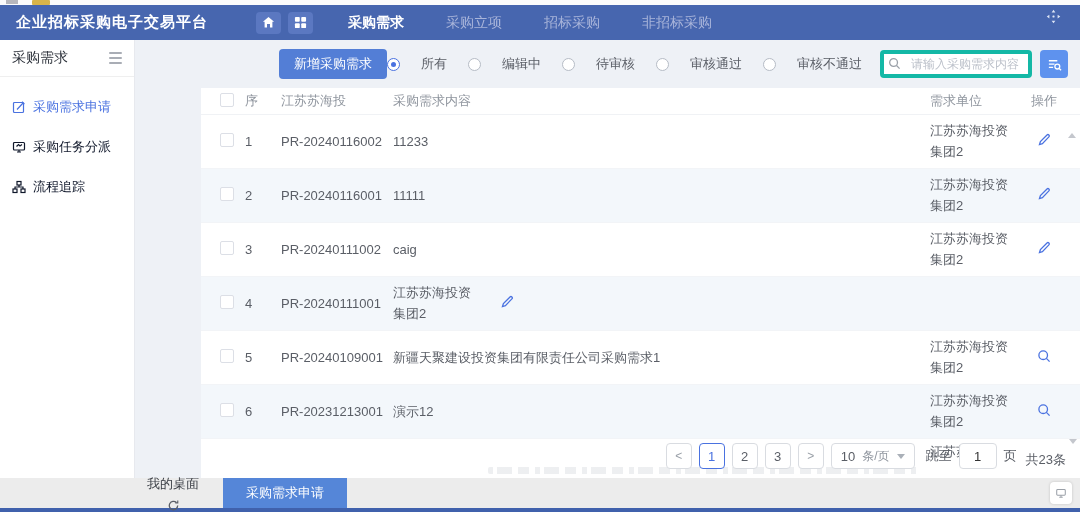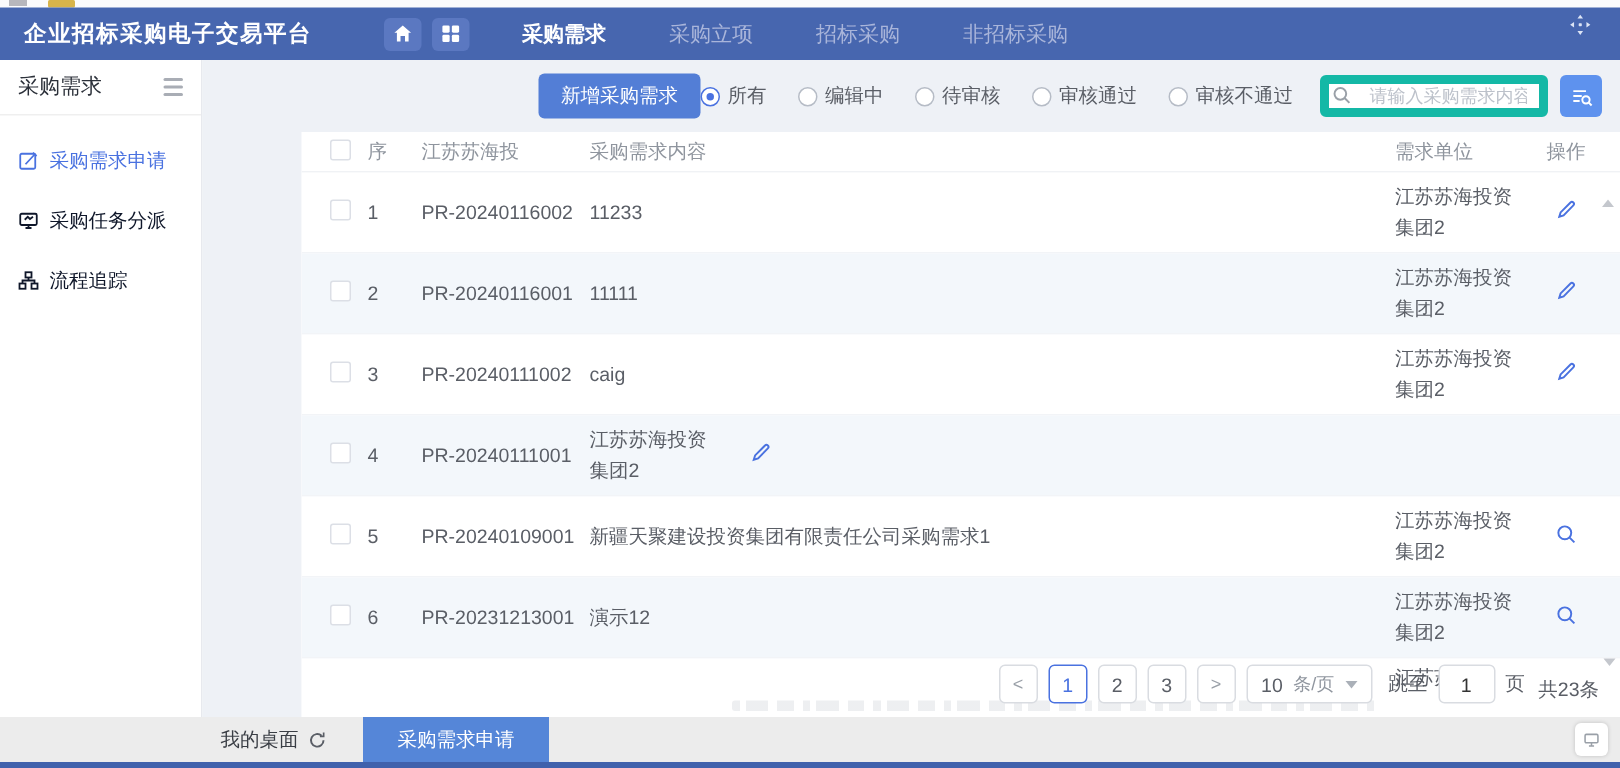--- a/index.html
+++ b/index.html
@@ -39,27 +39,27 @@
   .menu-item.active { color:var(--accent,#4a72e0); }
   .menu-item.semi { color:#7d9bea; }
   .menu-item svg { flex-shrink:0; }
 
   .main { flex:1; background:#eef1f6; display:flex; flex-direction:column; position:relative;align-items:flex-end; }
 
   
   .toolbar { height:48px; display:flex; align-items:center; padding:0 12px; }
   .btn-new { background:var(--button,#537ed6); color:#fff; border:none; border-radius:4px; height:30px; padding:0 15px; font-size:13px; cursor:pointer; font-family:inherit; }
   .filters { margin-left:auto; display:flex; align-items:center; gap:21px; color:#5a5e66; }
-  .filter { display:flex; align-items:center; gap:5px; cursor:pointer; white-space:nowrap; }
+  .filter { display:flex; align-items:center; gap:21px; cursor:pointer; white-space:nowrap; }
   .radio { width:13px; height:13px; border-radius:50%; border:1px solid #b6bcc6; background:#fff; display:inline-flex; align-items:center; justify-content:center; }
   .filter.checked .radio { border-color:var(--accent,#4a72e0); }
   .filter.checked .radio i { width:5px; height:5px; border-radius:50%; background:var(--accent,#4a72e0); }
   .search-wrap { position:relative; margin-left:18px; }
   .search-wrap svg { position:absolute; left:8px; top:7px; }
-  .search { width:152px; height:28px; border:6px solid #14b8a6; border-radius:4px; padding:0 8px 0 27px; font-size:12px; color:#333; font-family:inherit; outline:none; background:#fff; }
+  .search { width:152px; height:28px; border:4px solid #14b8a6; border-radius:4px; padding:0 8px 0 27px; font-size:12px; color:#333; font-family:inherit; outline:none; background:#fff; }
   .search::placeholder { color:#bcc1ca; }
   .btn-adv { width:28px; height:28px; background:var(--adv_button,#5e92ee); border:none; border-radius:4px; margin-left:8px; display:flex; align-items:center; justify-content:center; cursor:pointer; }
 
   
   .card { flex:1; background:#fff; position:relative; overflow:hidden; }
   .thead { display:flex; align-items:center; height:27px; color:#8f959e; border-bottom:1px solid #f0f2f5; }
   .c-check { width:44px; padding-left:19px; flex-shrink:0; }
   .c-seq { width:36px; flex-shrink:0; }
   .c-code { width:112px; flex-shrink:0; }
   .c-content { flex:1; padding-right:10px; overflow:hidden; white-space:nowrap; }
@@ -87,21 +87,21 @@
   .pg.arrow { color:#9aa0a8; font-size:12px; }
   .pg.active { border-color:var(--accent,#4a72e0); color:var(--accent,#4a72e0); }
   .pg-select { height:26px; border:1px solid #d9dce1; border-radius:4px; background:#fff; display:flex; align-items:center; gap:7px; padding:0 9px; cursor:pointer; }
   .caret { width:0; height:0; border:4px solid transparent; border-top:5px solid #aab0b8; margin-top:4px; }
   .jump { display:flex; align-items:center; gap:7px; margin-left:4px; }
   .jump-input { width:38px; height:26px; border:1px solid #d9dce1; border-radius:4px; text-align:center; font-size:13px; color:#333; font-family:inherit; outline:none; background:#fff; }
   .total { margin-left:2px; white-space:nowrap; }
 
   
   .taskbar { height:30px; background:#ececec; display:flex; align-items:center; position:relative; }
-  .desktop { margin-left:147px; display:flex; align-items:center; gap:6px; color:#3a3e45; cursor:pointer; white-space:nowrap; }
+  .desktop { margin-left:147px; display:flex; align-items:center; gap:6px; color:#3a3e45; cursor:pointer; white-space:nowrap;flex-direction:column; }
   .task-tab { margin-left:24px; height:30px; background:var(--task_tab,#5586d8); color:#fff; display:flex; align-items:center; padding:0 23px; font-size:13px; cursor:pointer; white-space:nowrap; }
   .corner-btn { position:absolute; right:8px; top:4px; width:22px; height:22px; background:#fff; border-radius:4px; box-shadow:0 0 3px rgba(0,0,0,.18); display:flex; align-items:center; justify-content:center; cursor:pointer; }
   .bottom-strip { height:4px; background:var(--bottom_strip,#4061ac); }
 </style>
 </head>
 <body>
 
 <div class="top-sliver">
   <i class="sliver-mark"></i>
   <i class="sliver-tab"></i>

